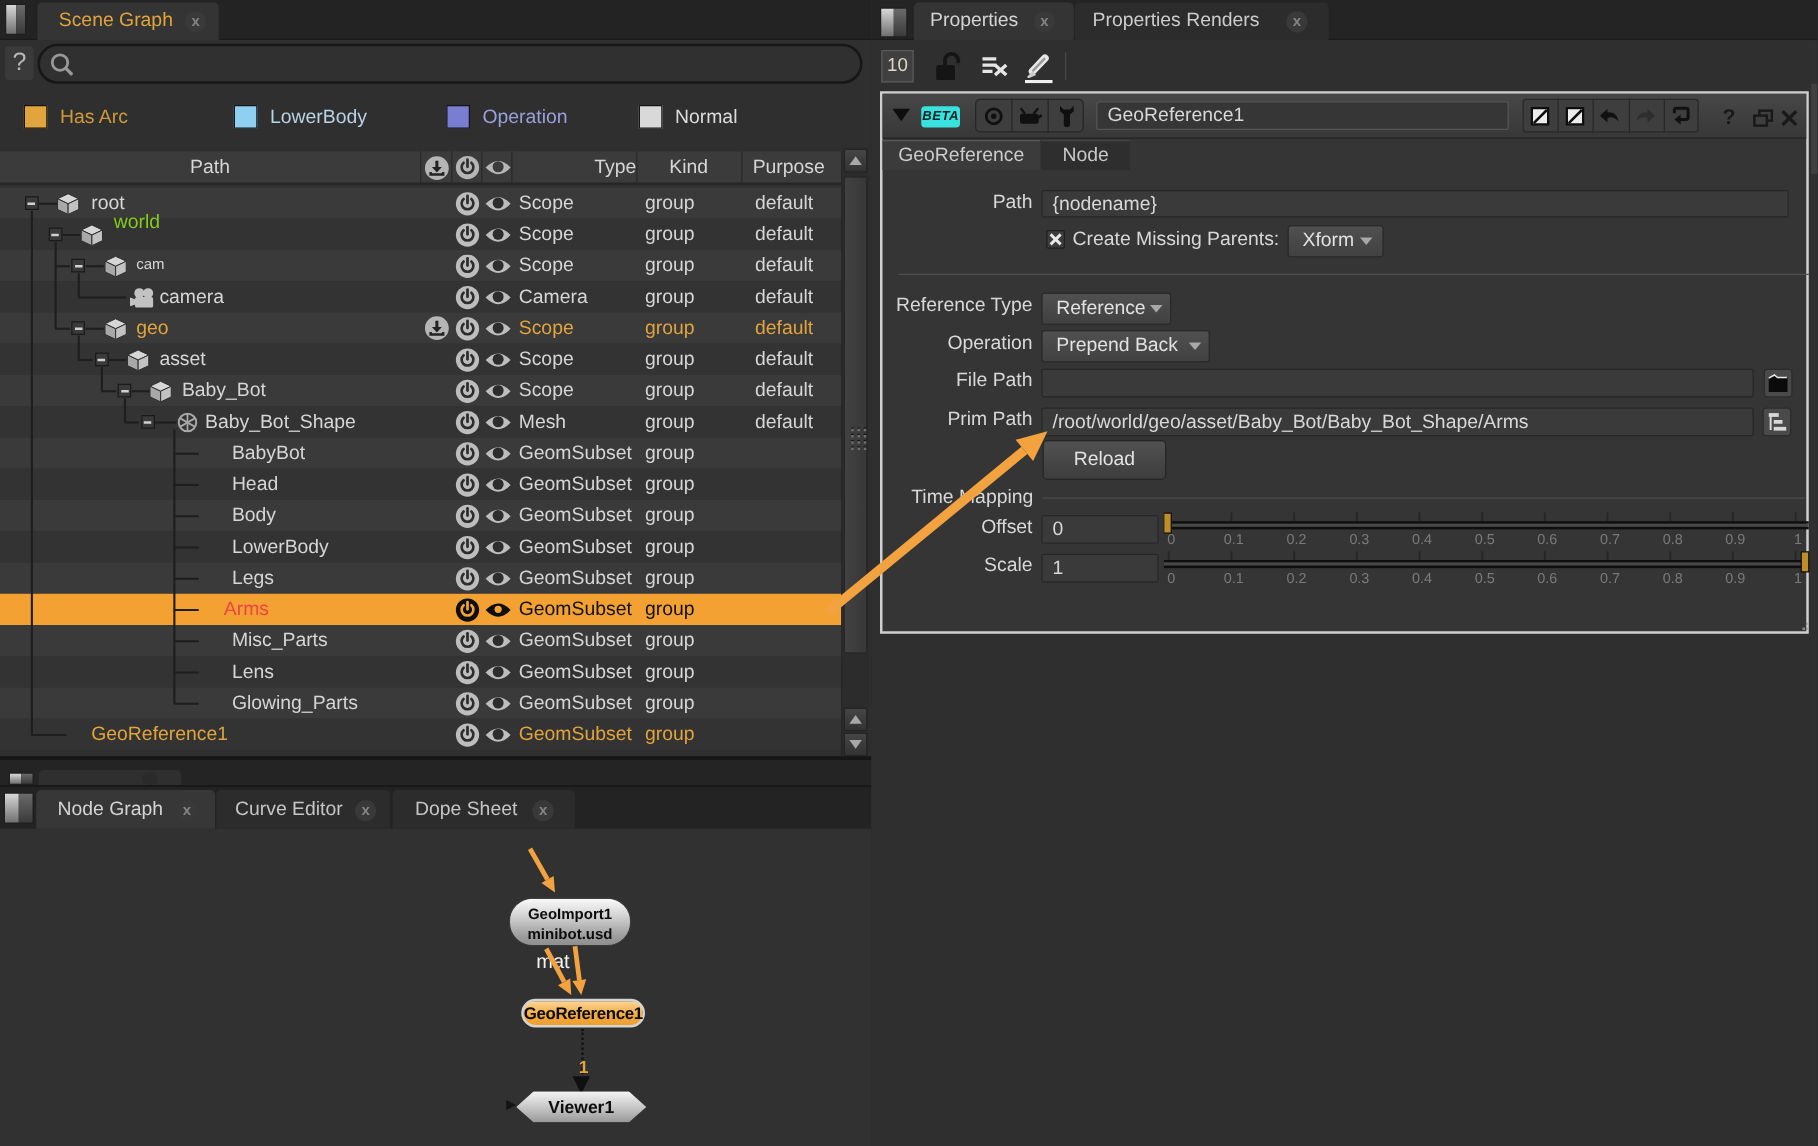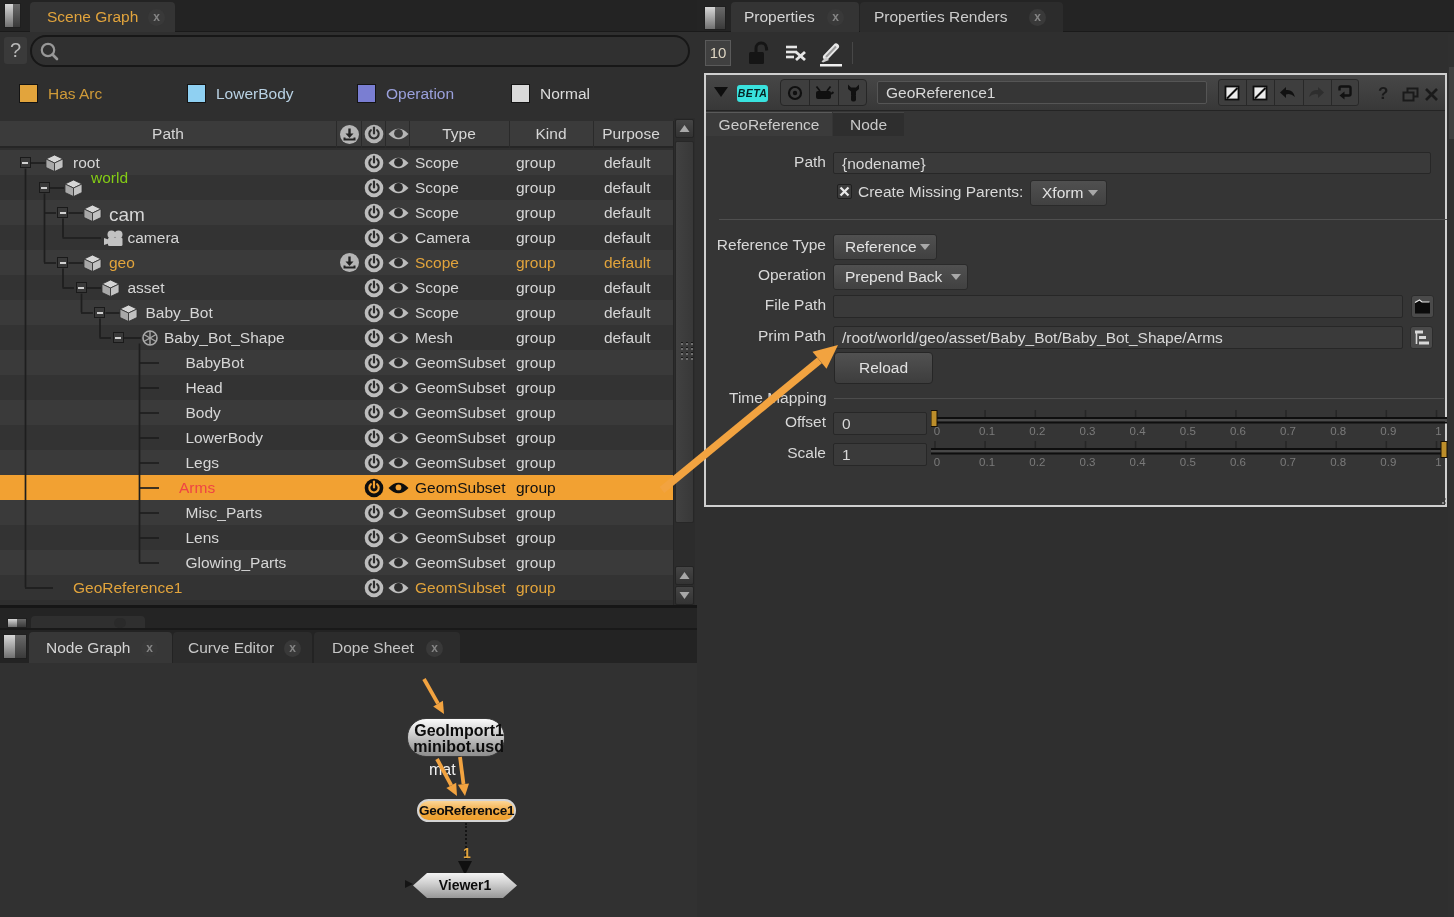--- a/index.html
+++ b/index.html
@@ -40,21 +40,21 @@
 <div class="a" style="left:511px;top:84px;width:19px;height:19px;background:#d9d9d9;border:1px solid #141414"></div>
 <div class="a" style="left:540px;top:85px;color:#dcdcdc;font-size:15.5px">Normal</div>
 <div class="a" style="left:0;top:121px;width:673px;height:27px;background:#3b3b3b;border-bottom:2px solid #262626"></div>
 <div class="a" style="left:336px;top:121px;width:1px;height:27px;background:#2a2a2a"></div>
 <div class="a" style="left:361px;top:121px;width:1px;height:27px;background:#2a2a2a"></div>
 <div class="a" style="left:385px;top:121px;width:1px;height:27px;background:#2a2a2a"></div>
 <div class="a" style="left:409px;top:121px;width:1px;height:27px;background:#2a2a2a"></div>
 <div class="a" style="left:509px;top:121px;width:1px;height:27px;background:#2a2a2a"></div>
 <div class="a" style="left:593px;top:121px;width:1px;height:27px;background:#2a2a2a"></div>
 <div class="a txt" style="left:0;top:125px;width:336px;text-align:center">Path</div>
-<div class="a txt" style="left:409px;top:125px;width:100px;text-align:center">Type</div>
+<div class="a txt" style="left:409px;top:125px;width:100px;text-align:right">Type</div>
 <div class="a txt" style="left:509px;top:125px;width:84px;text-align:center">Kind</div>
 <div class="a txt" style="left:593px;top:125px;width:76px;text-align:center">Purpose</div>
 <svg class="a" style="left:338.5px;top:123.5px" width="21" height="21">
     <circle cx="10.5" cy="10.5" r="9.5" fill="#b5b5b5"></circle>
     <line x1="10.5" y1="4.5" x2="10.5" y2="10.5" stroke="#222" stroke-width="2.4"></line>
     <path d="M6.5,9.5 L14.5,9.5 L10.5,14 Z" fill="#222"></path>
     <path d="M5.5,13.5 L5.5,15.5 L15.5,15.5 L15.5,13.5" fill="none" stroke="#222" stroke-width="2"></path>
   </svg>
 <svg class="a" style="left:364.0px;top:124.0px" width="20" height="20">
     <circle cx="10" cy="10" r="9.3" fill="#b5b5b5"></circle>
@@ -97,21 +97,21 @@
     <line x1="10" y1="3.6" x2="10" y2="9.4" stroke="#2d2d2d" stroke-width="2.2" stroke-linecap="round"></line>
   </svg>
 <svg class="a" style="left:387.5px;top:179.5px" width="21" height="16">
     <path d="M0.5,8 Q10.5,-2.6 20.5,8 Q10.5,18.6 0.5,8 Z" fill="#bdbdbd"></path>
     <circle cx="10.5" cy="7.4" r="4.4" fill="#2d2d2d"></circle>
   </svg>
 <div class="a" style="left:415px;top:179px;font-size:15.5px;color:#d6d6d6">Scope</div>
 <div class="a" style="left:516px;top:179px;font-size:15.5px;color:#d6d6d6">group</div>
 <div class="a" style="left:604px;top:179px;font-size:15.5px;color:#d6d6d6">default</div>
 <div class="a" style="left:0;top:200px;width:673px;height:25px;background:#3a3a3a"></div>
-<div class="a" style="left:109.0px;top:204px;font-size:19px;color:#d6d6d6;white-space:nowrap">cam</div>
+<div class="a" style="left:109.0px;top:204px;font-size:12px;color:#d6d6d6;white-space:nowrap">cam</div>
 <svg class="a" style="left:82.5px;top:203.5px" width="19" height="18">
     <polygon points="9.5,1 18,5 9.5,9 1,5" fill="#d6d6d6" stroke="#2e2e2e" stroke-width="0.8"></polygon>
     <polygon points="1,5 9.5,9 9.5,17.5 1,13.5" fill="#a8a8a8" stroke="#2e2e2e" stroke-width="0.8"></polygon>
     <polygon points="18,5 9.5,9 9.5,17.5 18,13.5" fill="#c2c2c2" stroke="#2e2e2e" stroke-width="0.8"></polygon>
   </svg>
 <svg class="a" style="left:364.0px;top:202.5px" width="20" height="20">
     <circle cx="10" cy="10" r="9.3" fill="#bdbdbd"></circle>
     <path d="M6.9,6.2 A4.7,4.7 0 1 0 13.1,6.2" fill="none" stroke="#2d2d2d" stroke-width="2.1" stroke-linecap="round"></path>
     <line x1="10" y1="3.6" x2="10" y2="9.4" stroke="#2d2d2d" stroke-width="2.2" stroke-linecap="round"></line>
   </svg>
@@ -462,21 +462,21 @@
     <span class="a xc" style="left:112px;top:8px">x</span>
   </div>
 <div class="a tab" style="left:173px;top:632px;width:139px;height:31px;background:#2c2c2c">
     <span class="a" style="left:15px;top:7px;color:#c6c6c6">Curve Editor</span>
     <span class="a xc" style="left:111px;top:8px">x</span>
   </div>
 <div class="a tab" style="left:314px;top:632px;width:146px;height:31px;background:#2c2c2c">
     <span class="a" style="left:18px;top:7px;color:#c6c6c6">Dope Sheet</span>
     <span class="a xc" style="left:112px;top:8px">x</span>
   </div>
-<div class="a" style="left:407px;top:718px;width:98px;height:39px;border-radius:19px;background:linear-gradient(#fafafa,#d2d2d2 38%,#9e9e9e 80%,#8e8e8e);border:1px solid #3a3a3a;color:#0c0c0c;font-weight:bold;font-size:16px;text-align:right;line-height:16px;padding-top:4px">GeoImport1<br>minibot.usd</div>
+<div class="a" style="left:407px;top:718px;width:98px;height:39px;border-radius:19px;background:linear-gradient(#fafafa,#d2d2d2 38%,#9e9e9e 80%,#8e8e8e);border:1px solid #3a3a3a;color:#0c0c0c;font-weight:bold;font-size:12px;text-align:center;line-height:16px;padding-top:4px">GeoImport1<br>minibot.usd</div>
 <div class="a" style="left:429px;top:761px;color:#f2f2f2;font-size:16px">mat</div>
 <div class="a" style="left:417px;top:799px;width:99px;height:23px;border-radius:11.5px;background:linear-gradient(#fbd596,#f2a83c 60%,#eda02f);border:2px solid #d4d4d4;color:#0c0c0c;font-weight:bold;font-size:13.5px;letter-spacing:-0.3px;text-align:center;line-height:19px">GeoReference1</div>
 <div class="a" style="left:464.5px;top:823px;width:0;height:36px;border-left:2px dotted #141414"></div>
 <div class="a" style="left:463px;top:845px;color:#e2a43c;font-size:14px;font-weight:bold">1</div>
 <div class="a" style="left:458px;top:861px;width:0;height:0;border-left:7.5px solid transparent;border-right:7.5px solid transparent;border-top:14px solid #101010"></div>
 <div class="a" style="left:413px;top:873px;width:104px;height:25px;clip-path:polygon(0 50%,14px 0,90px 0,104px 50%,90px 100%,14px 100%);background:linear-gradient(#f4f4f4,#cdcdcd 45%,#989898);color:#0c0c0c;font-weight:bold;font-size:14px;text-align:center;line-height:25px">Viewer1</div>
 <div class="a" style="left:405px;top:880px;width:0;height:0;border-top:4.5px solid transparent;border-bottom:4.5px solid transparent;border-left:8px solid #141414"></div>
 <div class="a" style="left:697px;top:0;width:757px;height:917px;background:#2f2f2f"></div>
 <div class="a" style="left:697px;top:0;width:757px;height:32px;background:#242424;border-bottom:1px solid #1a1a1a"></div>
 <div class="a" style="left:704px;top:6px;width:22px;height:24px;background:#1f1f1f;padding:1px">

